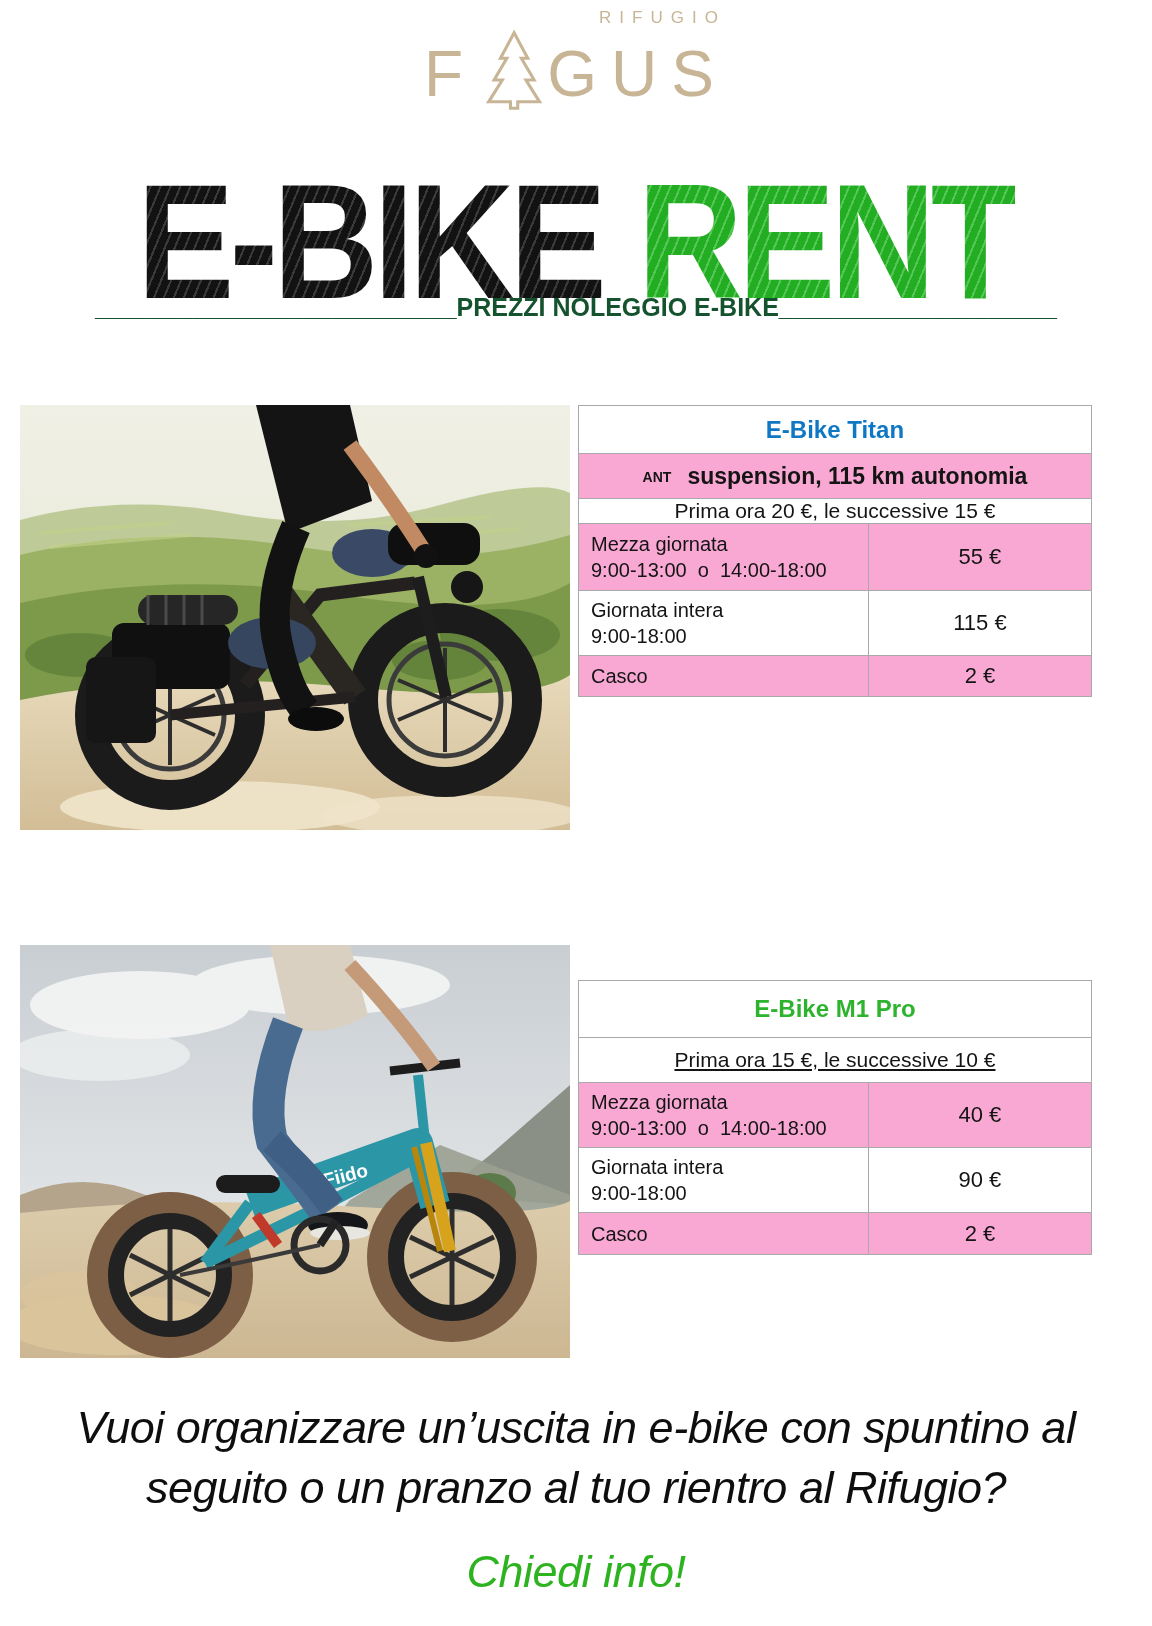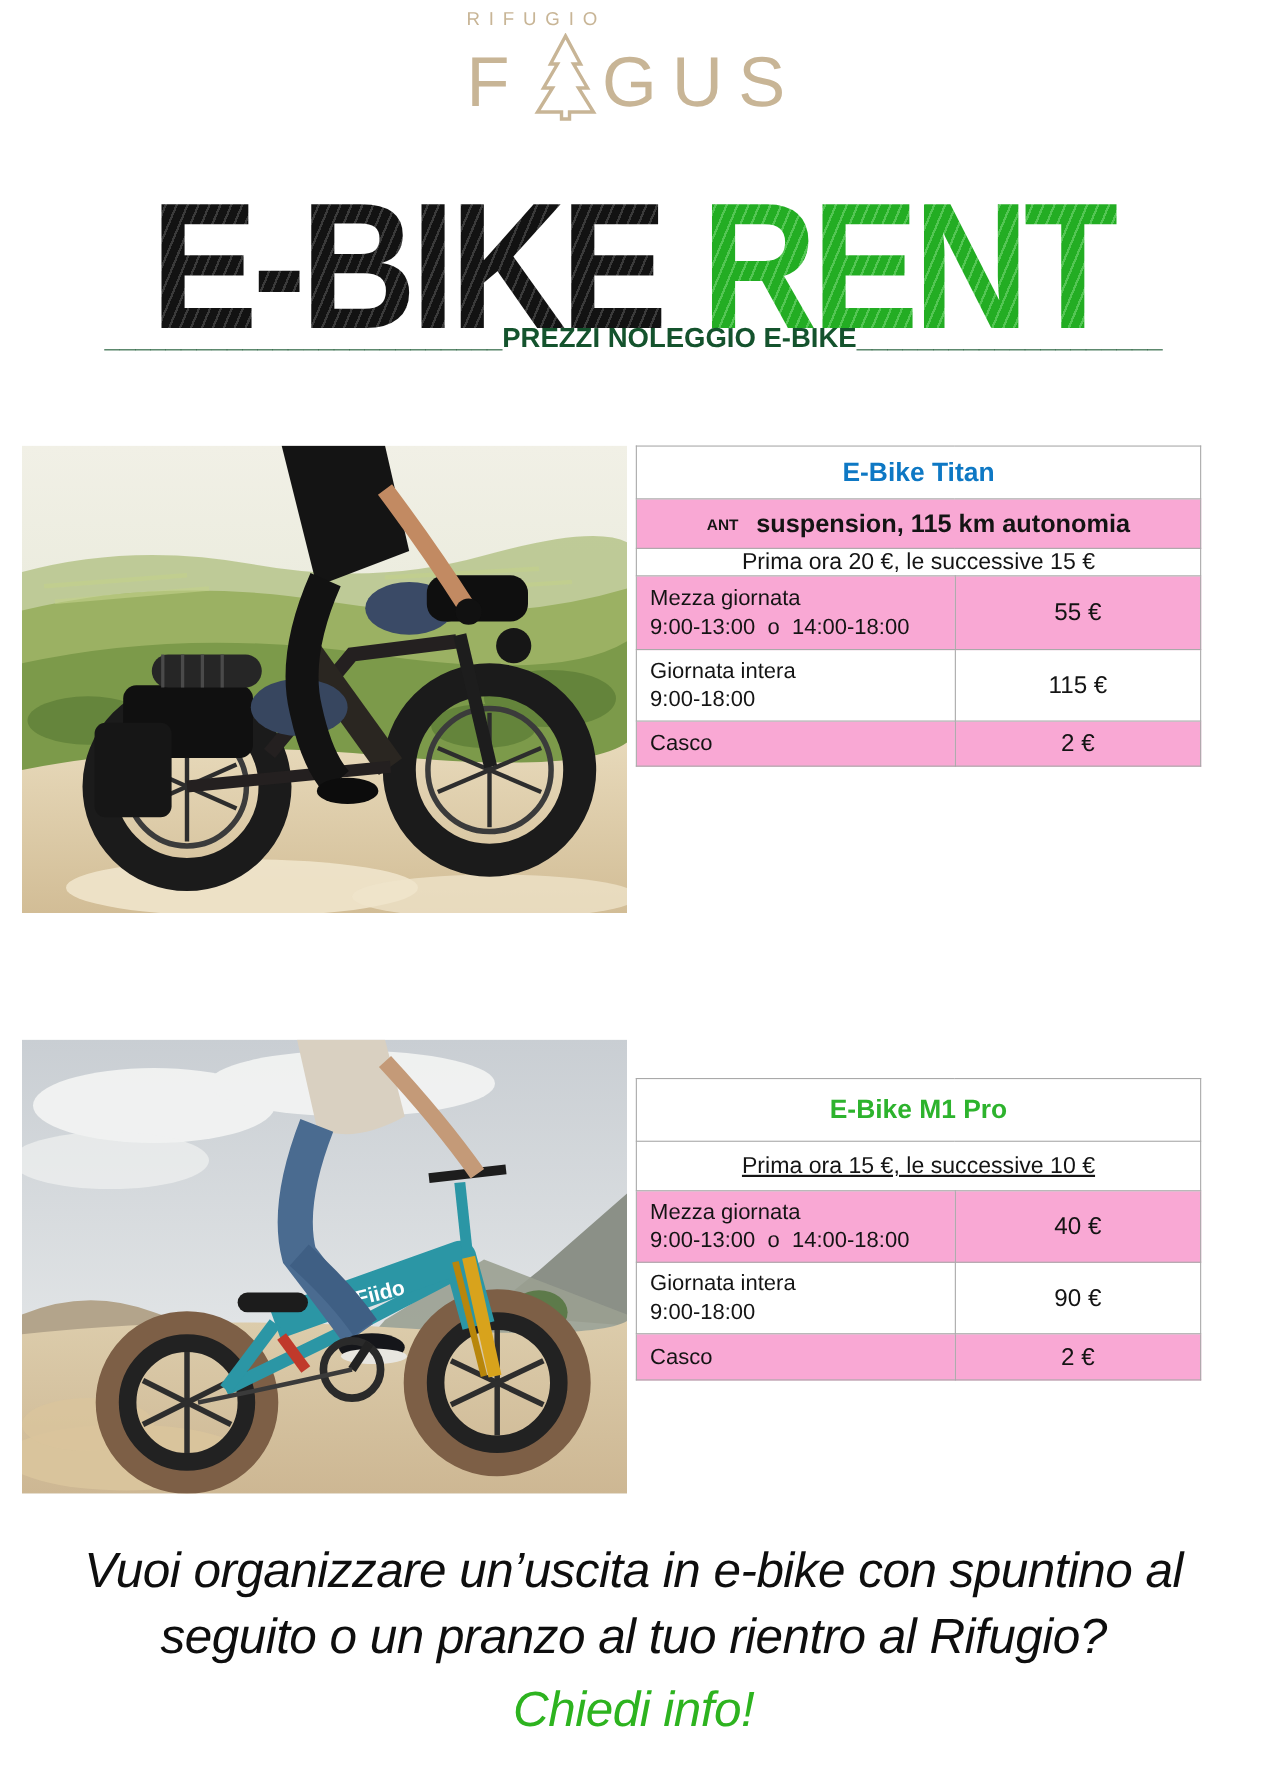--- a/index.html
+++ b/index.html
@@ -5,21 +5,21 @@
   * { margin:0; padding:0; box-sizing:border-box; }
   html,body { background:#ffffff; }
   body {
     width:1152px; height:1626px; position:relative; overflow:hidden;
     font-family:"Liberation Sans", sans-serif; color:#111;
   }
 
   
   .logo {
     position:absolute; top:8px; left:50%; transform:translateX(-50%);
-    display:flex; flex-direction:column; 
+    display:flex; flex-direction:column; align-items:flex-end;
   }
   .logo-top {
     font-size:17px; letter-spacing:8px; font-weight:400;
     margin-bottom:2px; padding-right:2px;
   }
   .logo-main { display:flex; align-items:flex-end; line-height:1; }
   .logo-letter { font-size:64px; letter-spacing:14px; font-weight:400; }
   .logo-tree { width:62px; height:80px; margin:0 2px -4px 6px; }
 
   
@@ -86,21 +86,21 @@
   .rtable-2 .r-mezza td  { height:62px; }
   .rtable-2 .r-intera td { height:62px; }
   .rtable-2 .r-casco td  { height:42px; }
 
   
   .footer {
     position:absolute; top:1398px; left:0; width:100%;
     text-align:center; font-size:45px; letter-spacing:-0.5px;
     line-height:1.33; color:#0e0e0e;font-style:italic;
   }
-  .footer-cta { margin-top:6px; font-size:45px; }
+  .footer-cta { margin-top:24px; font-size:45px; }
 </style>
 </head>
 <body>
 
 <div class="logo" style="color: rgb(200, 181, 150);">
   <div class="logo-top">RIFUGIO</div>
   <div class="logo-main">
     <span class="logo-letter">F</span>
     <svg class="logo-tree" viewBox="0 0 64 88">
       <path d="M32 3 L17 31 L24 31 L10 55 L19 55 L4 79 L28 79 L28 86 L36 86 L36 79 L60 79 L45 55 L54 55 L40 31 L47 31 Z" fill="none" stroke="currentColor" stroke-width="3.4" stroke-linejoin="miter"></path>

